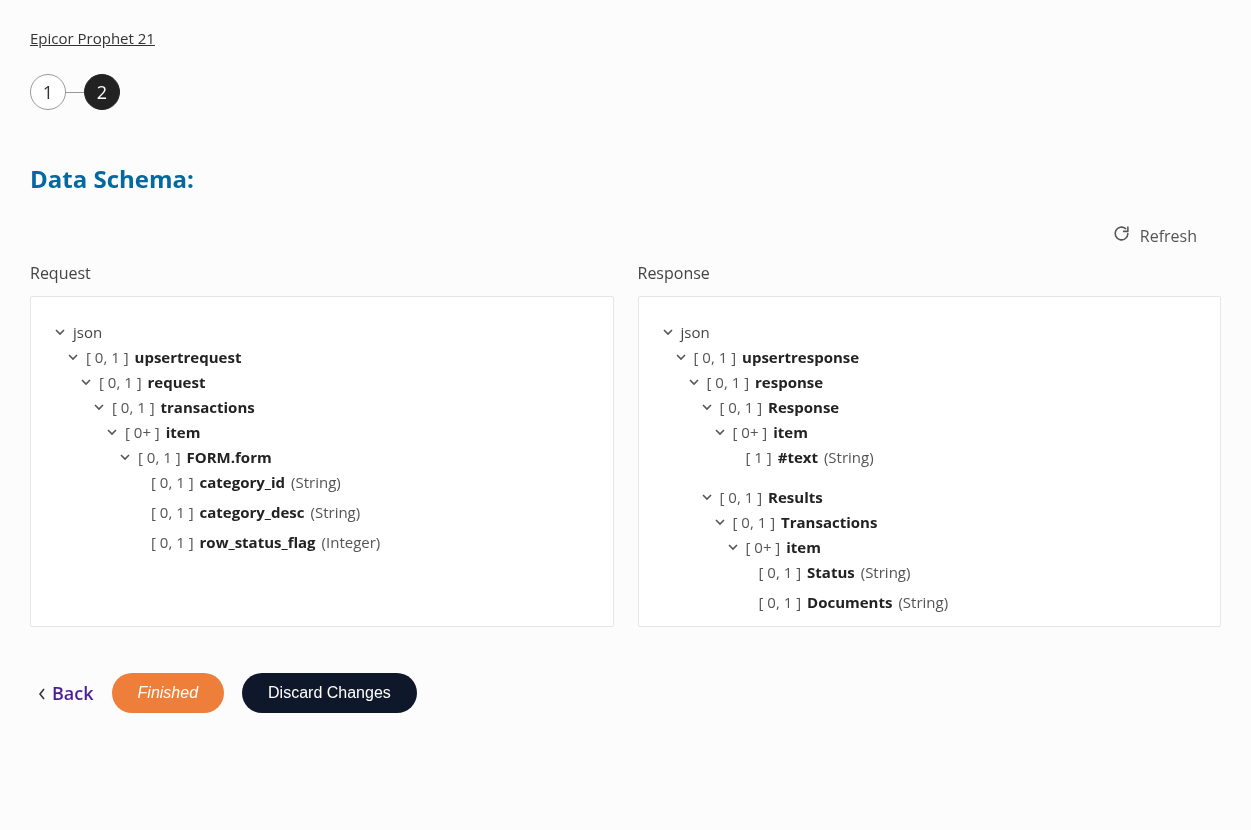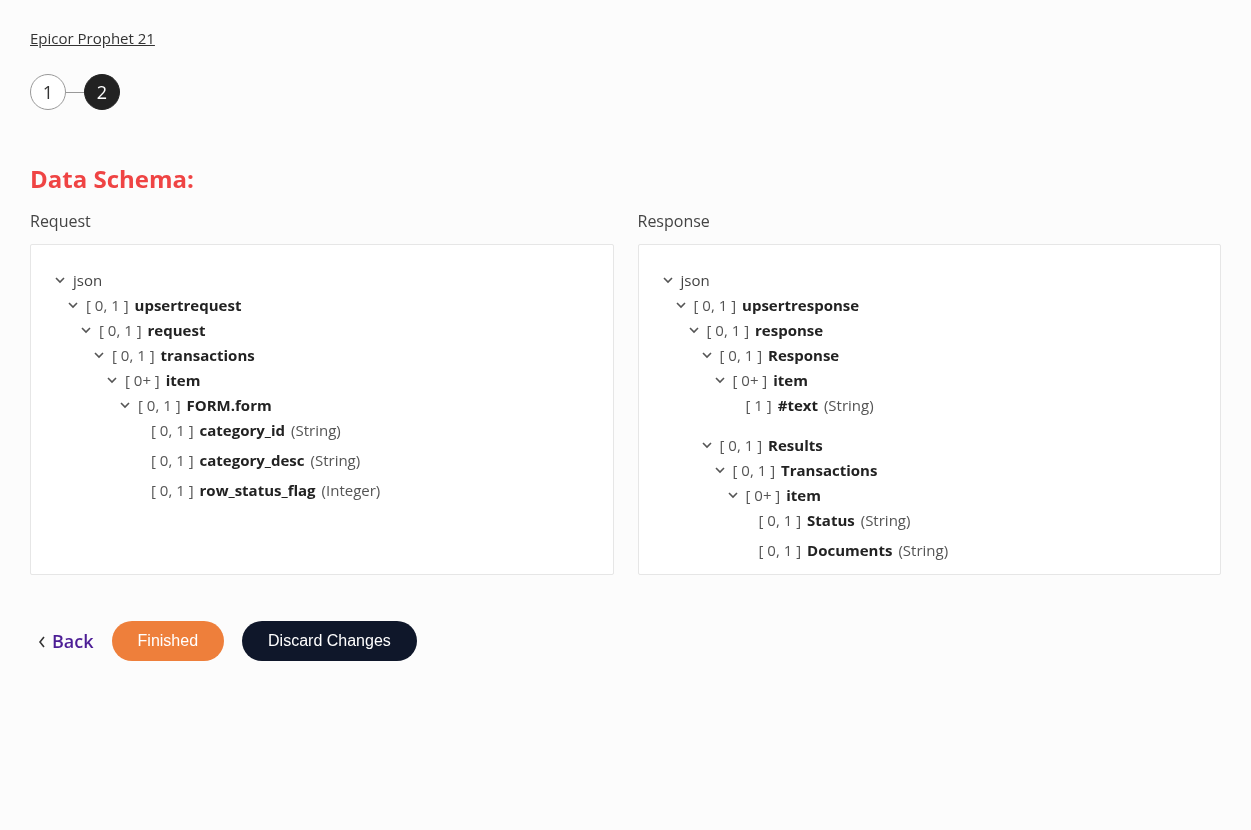--- a/index.html
+++ b/index.html
@@ -53,21 +53,21 @@
     color: #fff;
   }
   .step-connector {
     width: 18px;
     height: 1px;
     background: #999;
   }
   h2.section-title {
     font-size: 24px;
     font-weight: 700;
-    color: #ef4444;
+    color: #0369a1;
     margin-top: 52px;
   }
   .refresh-row {
     display: flex;
     justify-content: flex-end;
     margin-top: 30px;
     padding-right: 24px;
   }
   .refresh {
     display: inline-flex;
@@ -149,39 +149,50 @@
   .back-link svg { width: 8px; height: 12px; }
   .btn {
     border: none;
     border-radius: 22px;
     padding: 11px 26px;
     font-size: 16px;
     font-weight: 500;
     cursor: pointer;
     color: #fff;
   }
-  .btn.primary { background: #ee7f3b; }
+  .btn.primary { background: #ee7f3b; font-style: italic; }
   .btn.secondary { background: #0f172a; }
 </style>
 </head>
 <body>
 
 <div class="page">
 
   <a class="breadcrumb">Epicor Prophet 21</a>
 
 
   <div class="stepper">
     <div class="step inactive">1</div>
     <div class="step-connector"></div>
     <div class="step active">2</div>
   </div>
 
   <h2 class="section-title">Data Schema:</h2>
 
+  <div class="refresh-row">
+    <div class="refresh">
+      <span>
+        <svg viewBox="0 0 24 24" fill="none" stroke="#555" stroke-width="2.2" stroke-linecap="round" stroke-linejoin="round">
+          <path d="M21 12a9 9 0 1 1-3.2-6.9"></path>
+          <polyline points="21 3 21 9 15 9"></polyline>
+        </svg>
+      </span>
+      <span>Refresh</span>
+    </div>
+  </div>
 
   <div class="schema-columns">
 
     <div class="schema-col">
       <div class="col-label">Request</div>
       <div class="tree-panel">
         <div class="tree">
           <ul>
             <li>
               <div class="node-row">

